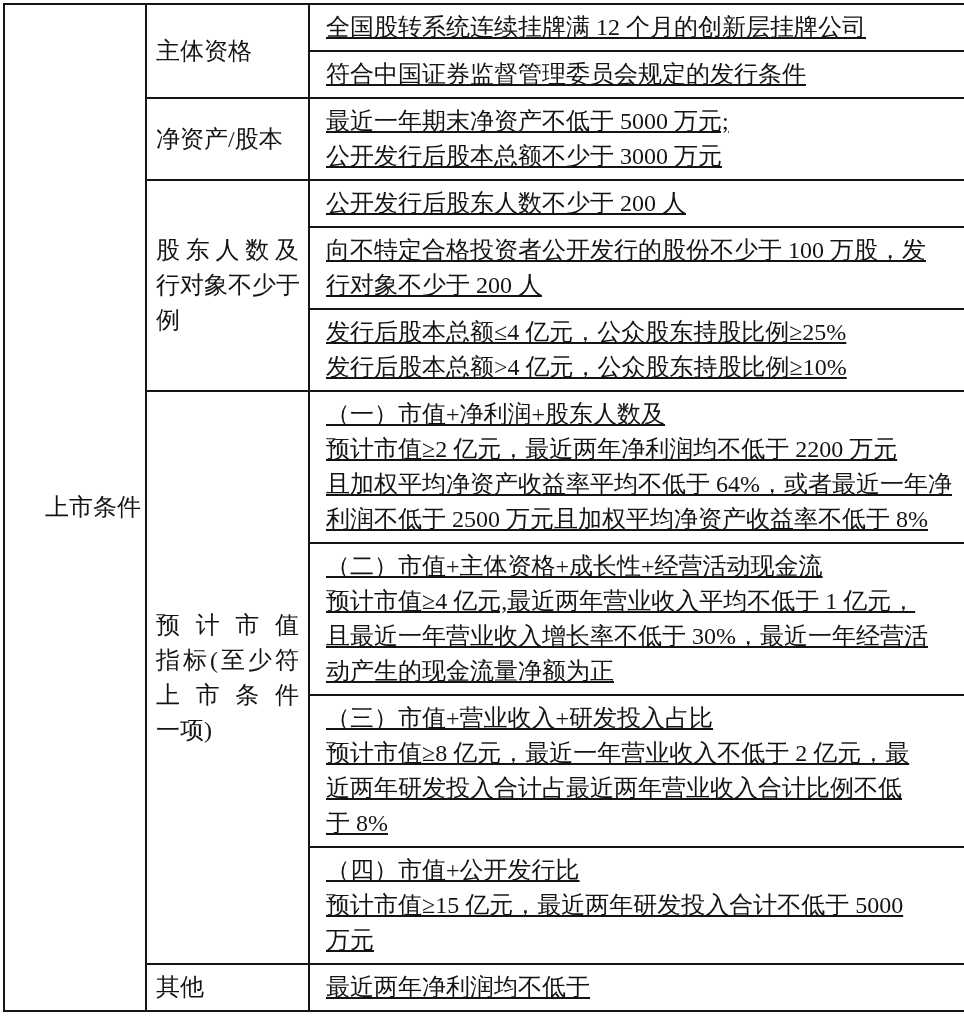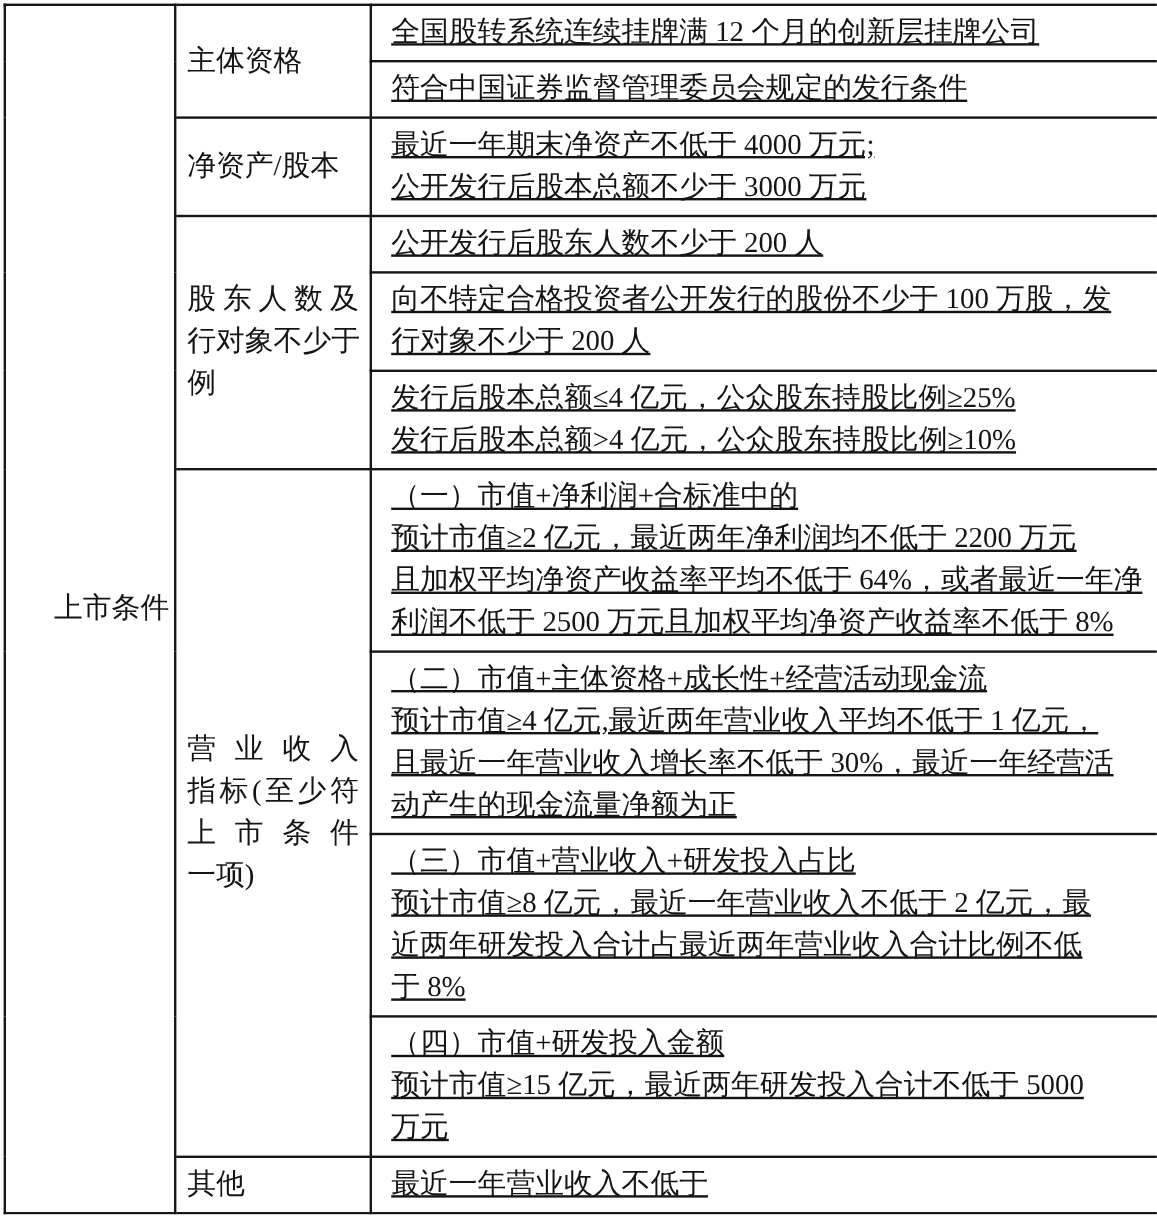--- a/index.html
+++ b/index.html
@@ -78,21 +78,21 @@
         <td class="c3">
           <div class="ln">符合中国证券监督管理委员会规定的发行条件</div>
         </td>
       </tr>
 
       <tr>
         <td class="c2">
           <div class="ln">净资产/股本</div>
         </td>
         <td class="c3">
-          <div class="ln">最近一年期末净资产不低于 4000 万元;</div>
+          <div class="ln">最近一年期末净资产不低于 5000 万元;</div>
           <div class="ln">公开发行后股本总额不少于 3000 万元</div>
         </td>
       </tr>
 
       <tr>
         <td class="c2" rowspan="3">
           <div class="jl">股东人数及</div>
           <div class="jl">行对象不少于</div>
           <div class="ln">例</div>
         </td>
@@ -108,27 +108,27 @@
       </tr>
       <tr>
         <td class="c3">
           <div class="ln">发行后股本总额≤4 亿元，公众股东持股比例≥25%</div>
           <div class="ln">发行后股本总额&gt;4 亿元，公众股东持股比例≥10%</div>
         </td>
       </tr>
 
       <tr>
         <td class="c2" rowspan="4">
-          <div class="jl">营业收入</div>
+          <div class="jl">预计市值</div>
           <div class="jl">指标(至少符</div>
           <div class="jl">上市条件</div>
           <div class="ln">一项)</div>
         </td>
         <td class="c3">
-          <div class="ln">（一）市值+净利润+合标准中的</div>
+          <div class="ln">（一）市值+净利润+股东人数及</div>
           <div class="ln">预计市值≥2 亿元，最近两年净利润均不低于 2200 万元</div>
           <div class="ln">且加权平均净资产收益率平均不低于 64%，或者最近一年净</div>
           <div class="ln">利润不低于 2500 万元且加权平均净资产收益率不低于 8%</div>
         </td>
       </tr>
       <tr>
         <td class="c3">
           <div class="ln">（二）市值+主体资格+成长性+经营活动现金流</div>
           <div class="ln">预计市值≥4 亿元,最近两年营业收入平均不低于 1 亿元，</div>
           <div class="ln">且最近一年营业收入增长率不低于 30%，最近一年经营活</div>
@@ -138,29 +138,29 @@
       <tr>
         <td class="c3">
           <div class="ln">（三）市值+营业收入+研发投入占比</div>
           <div class="ln">预计市值≥8 亿元，最近一年营业收入不低于 2 亿元，最</div>
           <div class="ln">近两年研发投入合计占最近两年营业收入合计比例不低</div>
           <div class="ln">于 8%</div>
         </td>
       </tr>
       <tr>
         <td class="c3">
-          <div class="ln">（四）市值+研发投入金额</div>
+          <div class="ln">（四）市值+公开发行比</div>
           <div class="ln">预计市值≥15 亿元，最近两年研发投入合计不低于 5000</div>
           <div class="ln">万元</div>
         </td>
       </tr>
 
       <tr>
         <td class="c2">
           <div class="ln">其他</div>
         </td>
         <td class="c3">
-          <div class="ln">最近一年营业收入不低于</div>
+          <div class="ln">最近两年净利润均不低于</div>
         </td>
       </tr>
     </tbody>
   </table>
 </div>
 
 </body></html>

